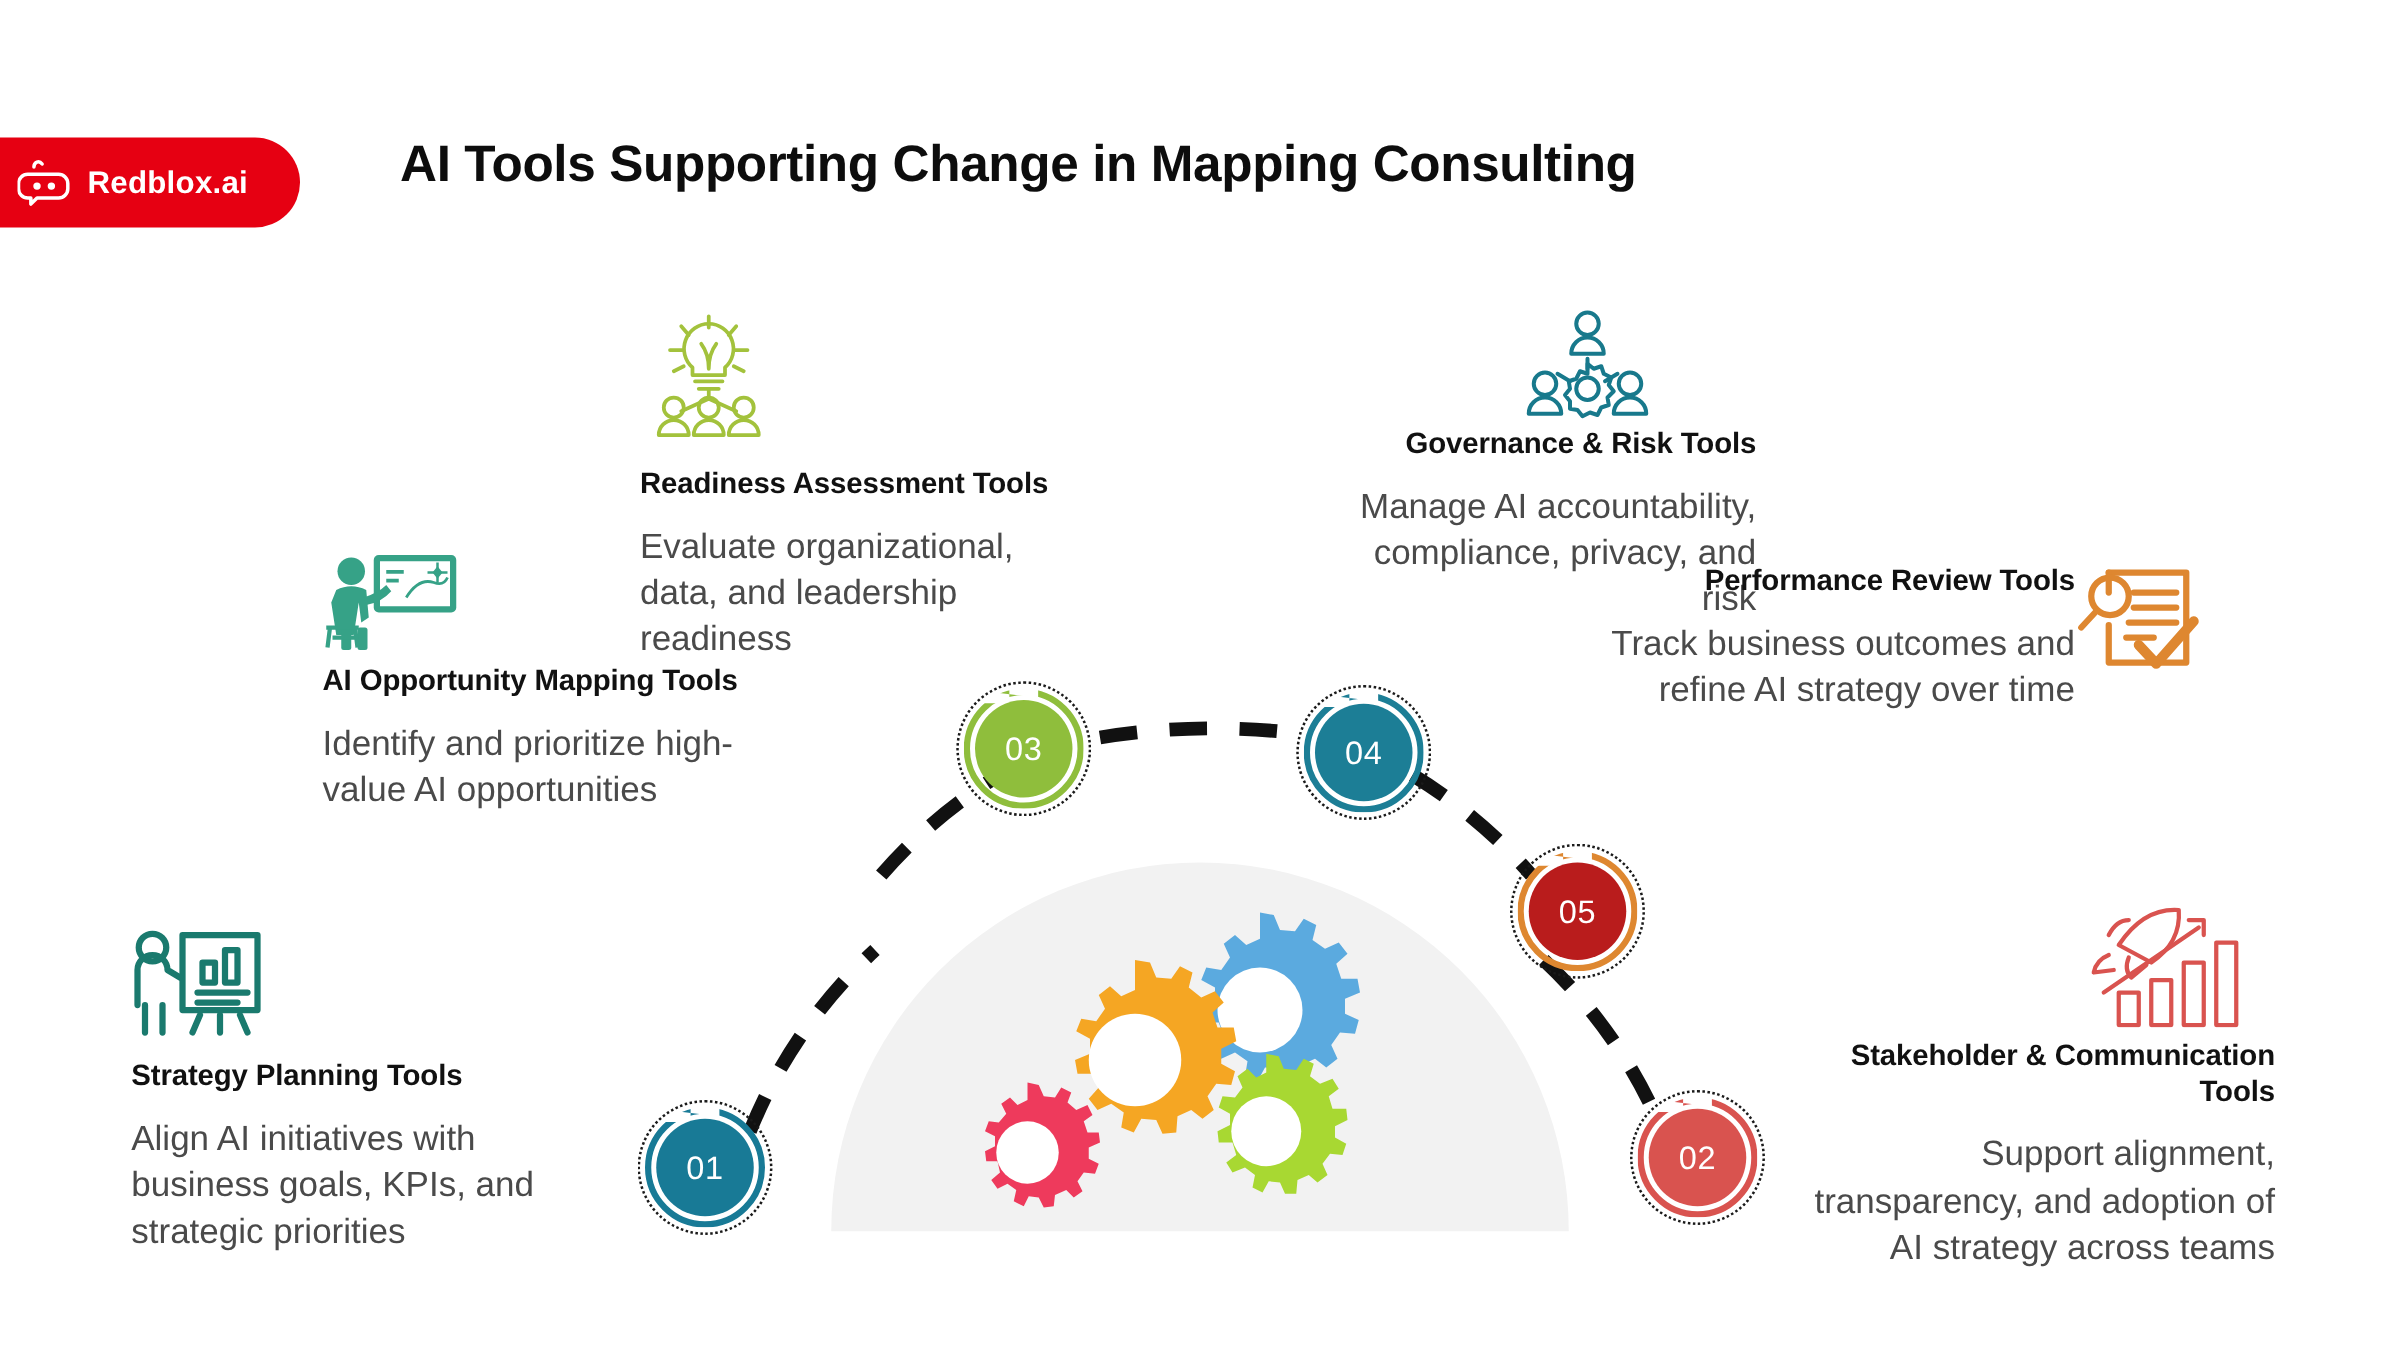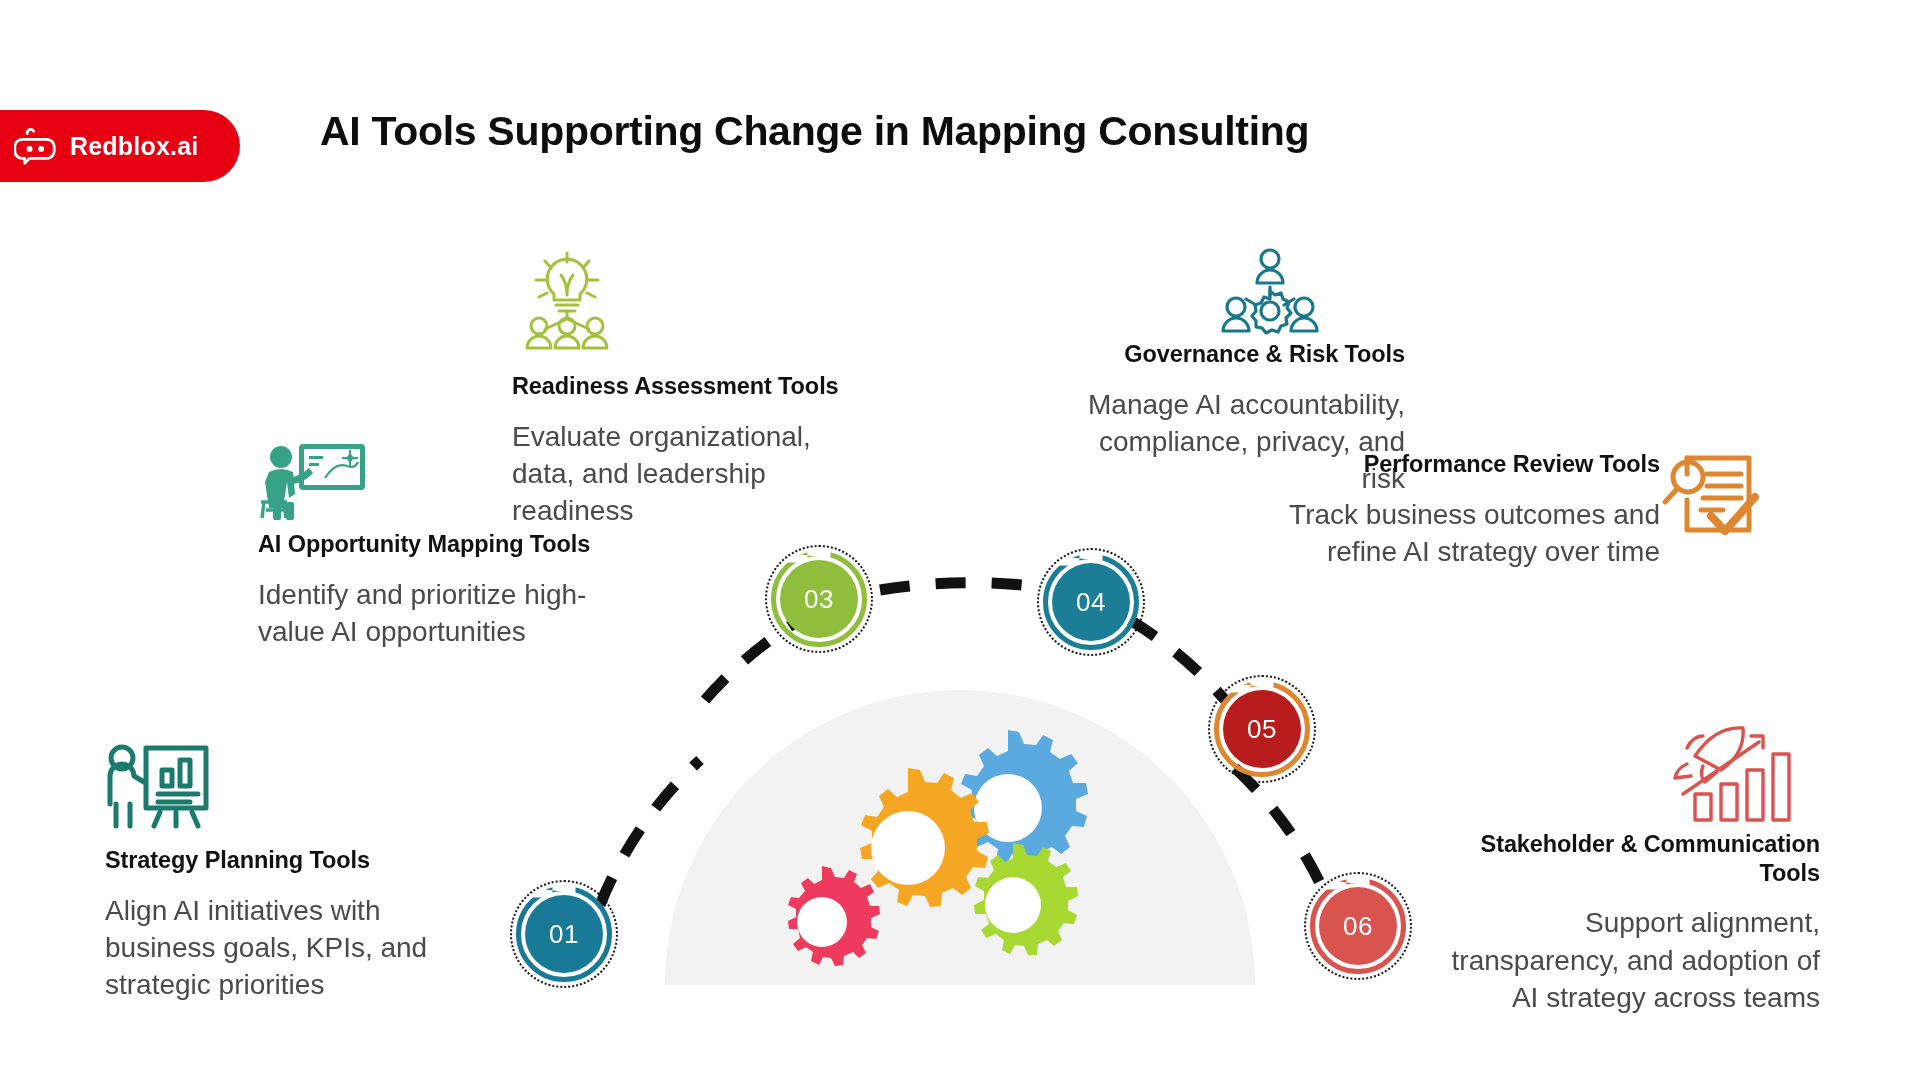--- a/index.html
+++ b/index.html
@@ -158,21 +158,21 @@
   </div>
 
   <div class="node" style="left:1208px; top:675px;">
     <div class="ring" style="color:#DE8730;">
       <div class="disc" style="background:#b91c1c;">05</div>
     </div>
   </div>
 
   <div class="node" style="left:1304px; top:872px;">
     <div class="ring" style="color:#D9534F;">
-      <div class="disc" style="background:#D9534F;">06</div>
+      <div class="disc" style="background:#D9534F;">02</div>
     </div>
   </div>
 
   <div class="block ta-left" style="left:105px; top:740px; width:370px;">
     <svg style="position:absolute; left:-5px; top:0px; width:115px; height:90px;" viewBox="0 0 115 90">
       <g stroke="#1A7A6E" stroke-width="5" fill="none" stroke-linecap="round" stroke-linejoin="round">
         <rect x="46" y="8" width="60" height="60"></rect>
         <circle cx="22" cy="18" r="11"></circle>
         <path d="M10 64 v-28 a12 12 0 0 1 12 -12 a12 12 0 0 1 12 12 l10 6"></path>
         <path d="M16 64 v22 M30 64 v22"></path>

